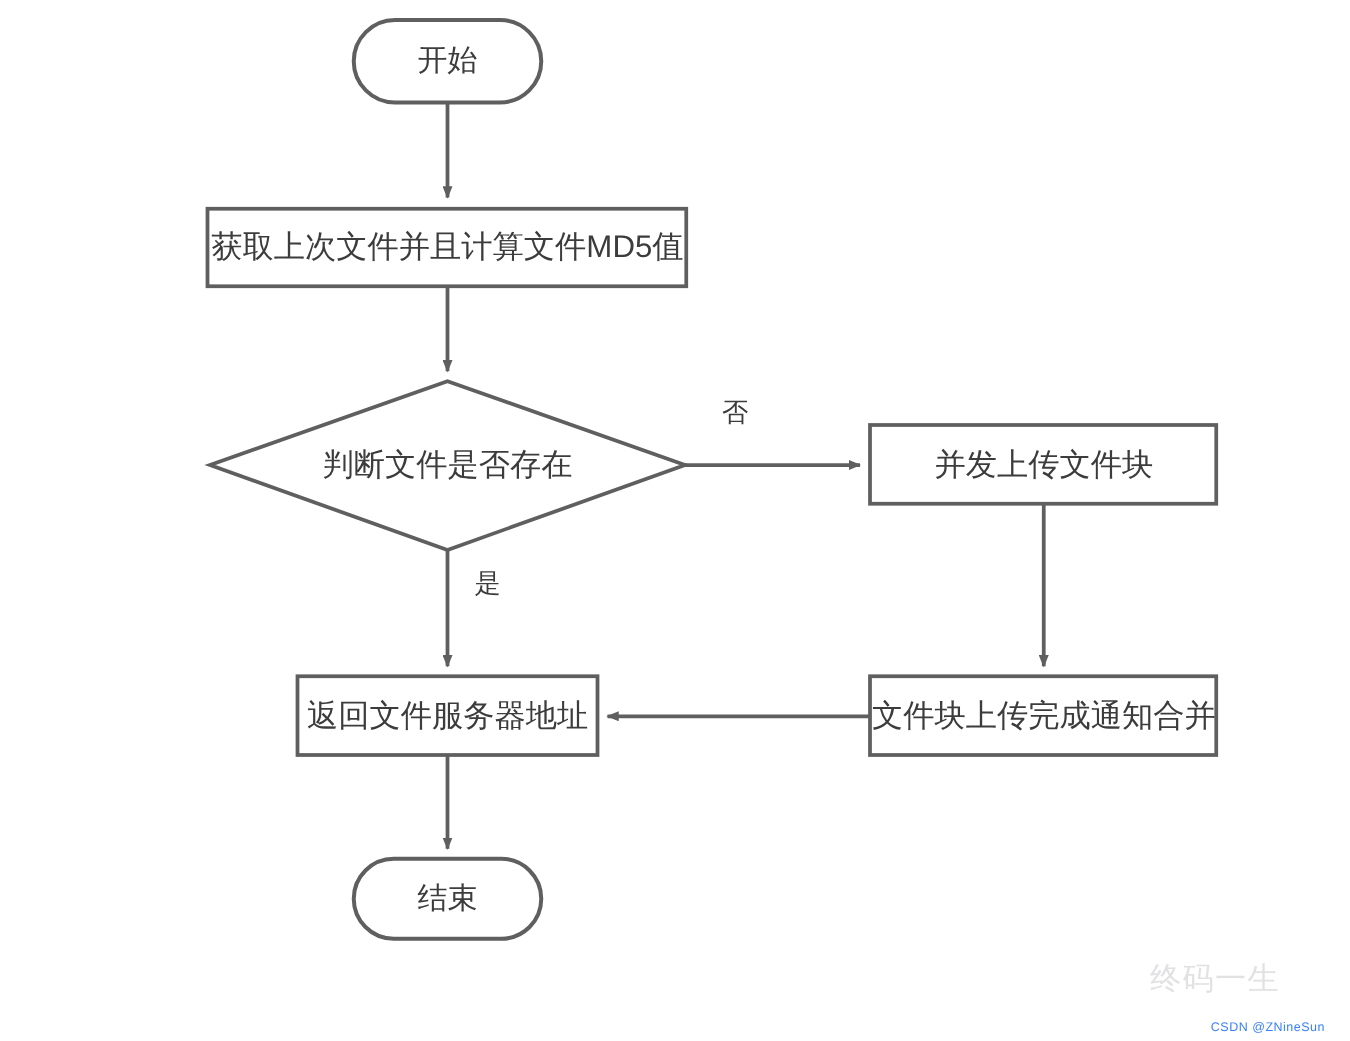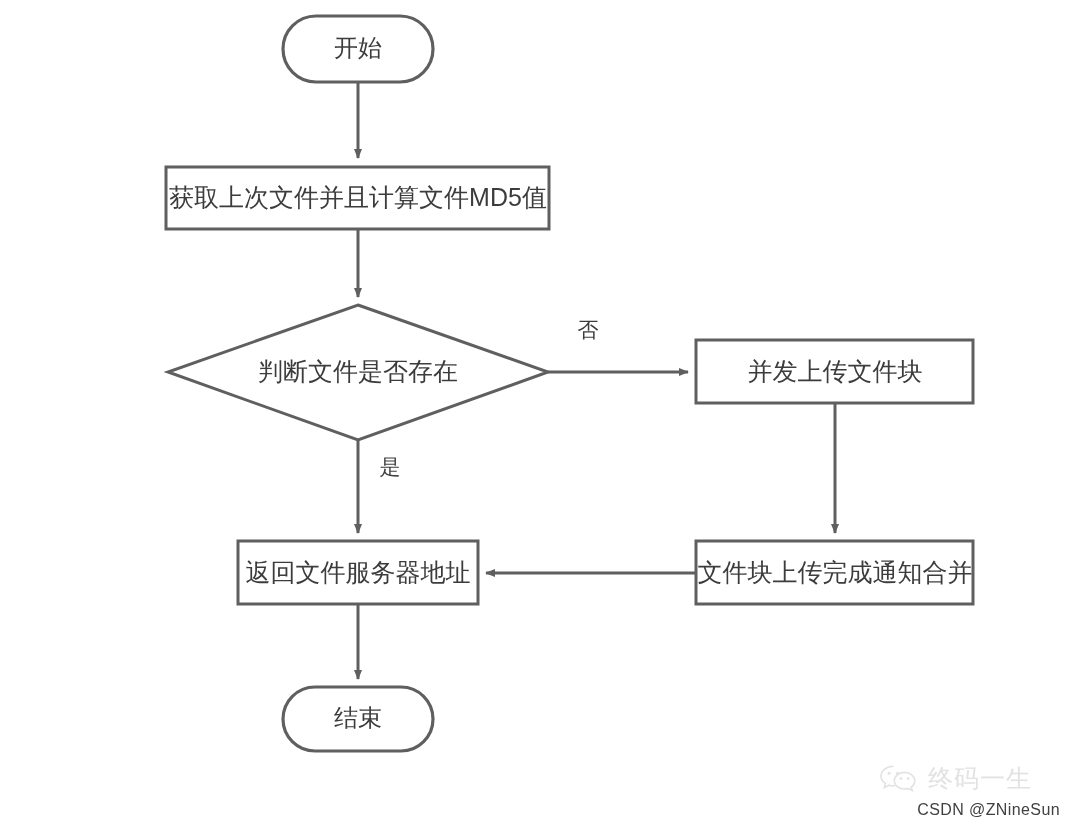--- a/index.html
+++ b/index.html
@@ -66,36 +66,37 @@
     opacity: 1;
     pointer-events: none;
   }
   #watermark .wm-row {
     display: flex;
     align-items: center;
     justify-content: flex-start;
     gap: 8px;
     padding-left: 12px;
     height: 42px;
+    flex-direction: column;
   }
   #watermark .wm-brand {
     font-family: "Liberation Sans", "DejaVu Sans", sans-serif;
     font-size: 25px;
     color: #e2e2e4;
     letter-spacing: 1px;
     white-space: nowrap;
   }
   #watermark .wm-credit {
     text-align: right;
     padding-right: 6px;
     font-family: "Liberation Sans", "DejaVu Sans", sans-serif;
-    font-size: 16px;
-    color: #404040;
+    font-size: 10px;
+    color: #3b82f6;
     letter-spacing: .4px;
-    margin-top: 2px;
+    margin-top: 18px;
   }
   .wechat-icon {
     display: block;
   }
 </style>
 </head>
 <body>
 
 <div id="canvas">
 

